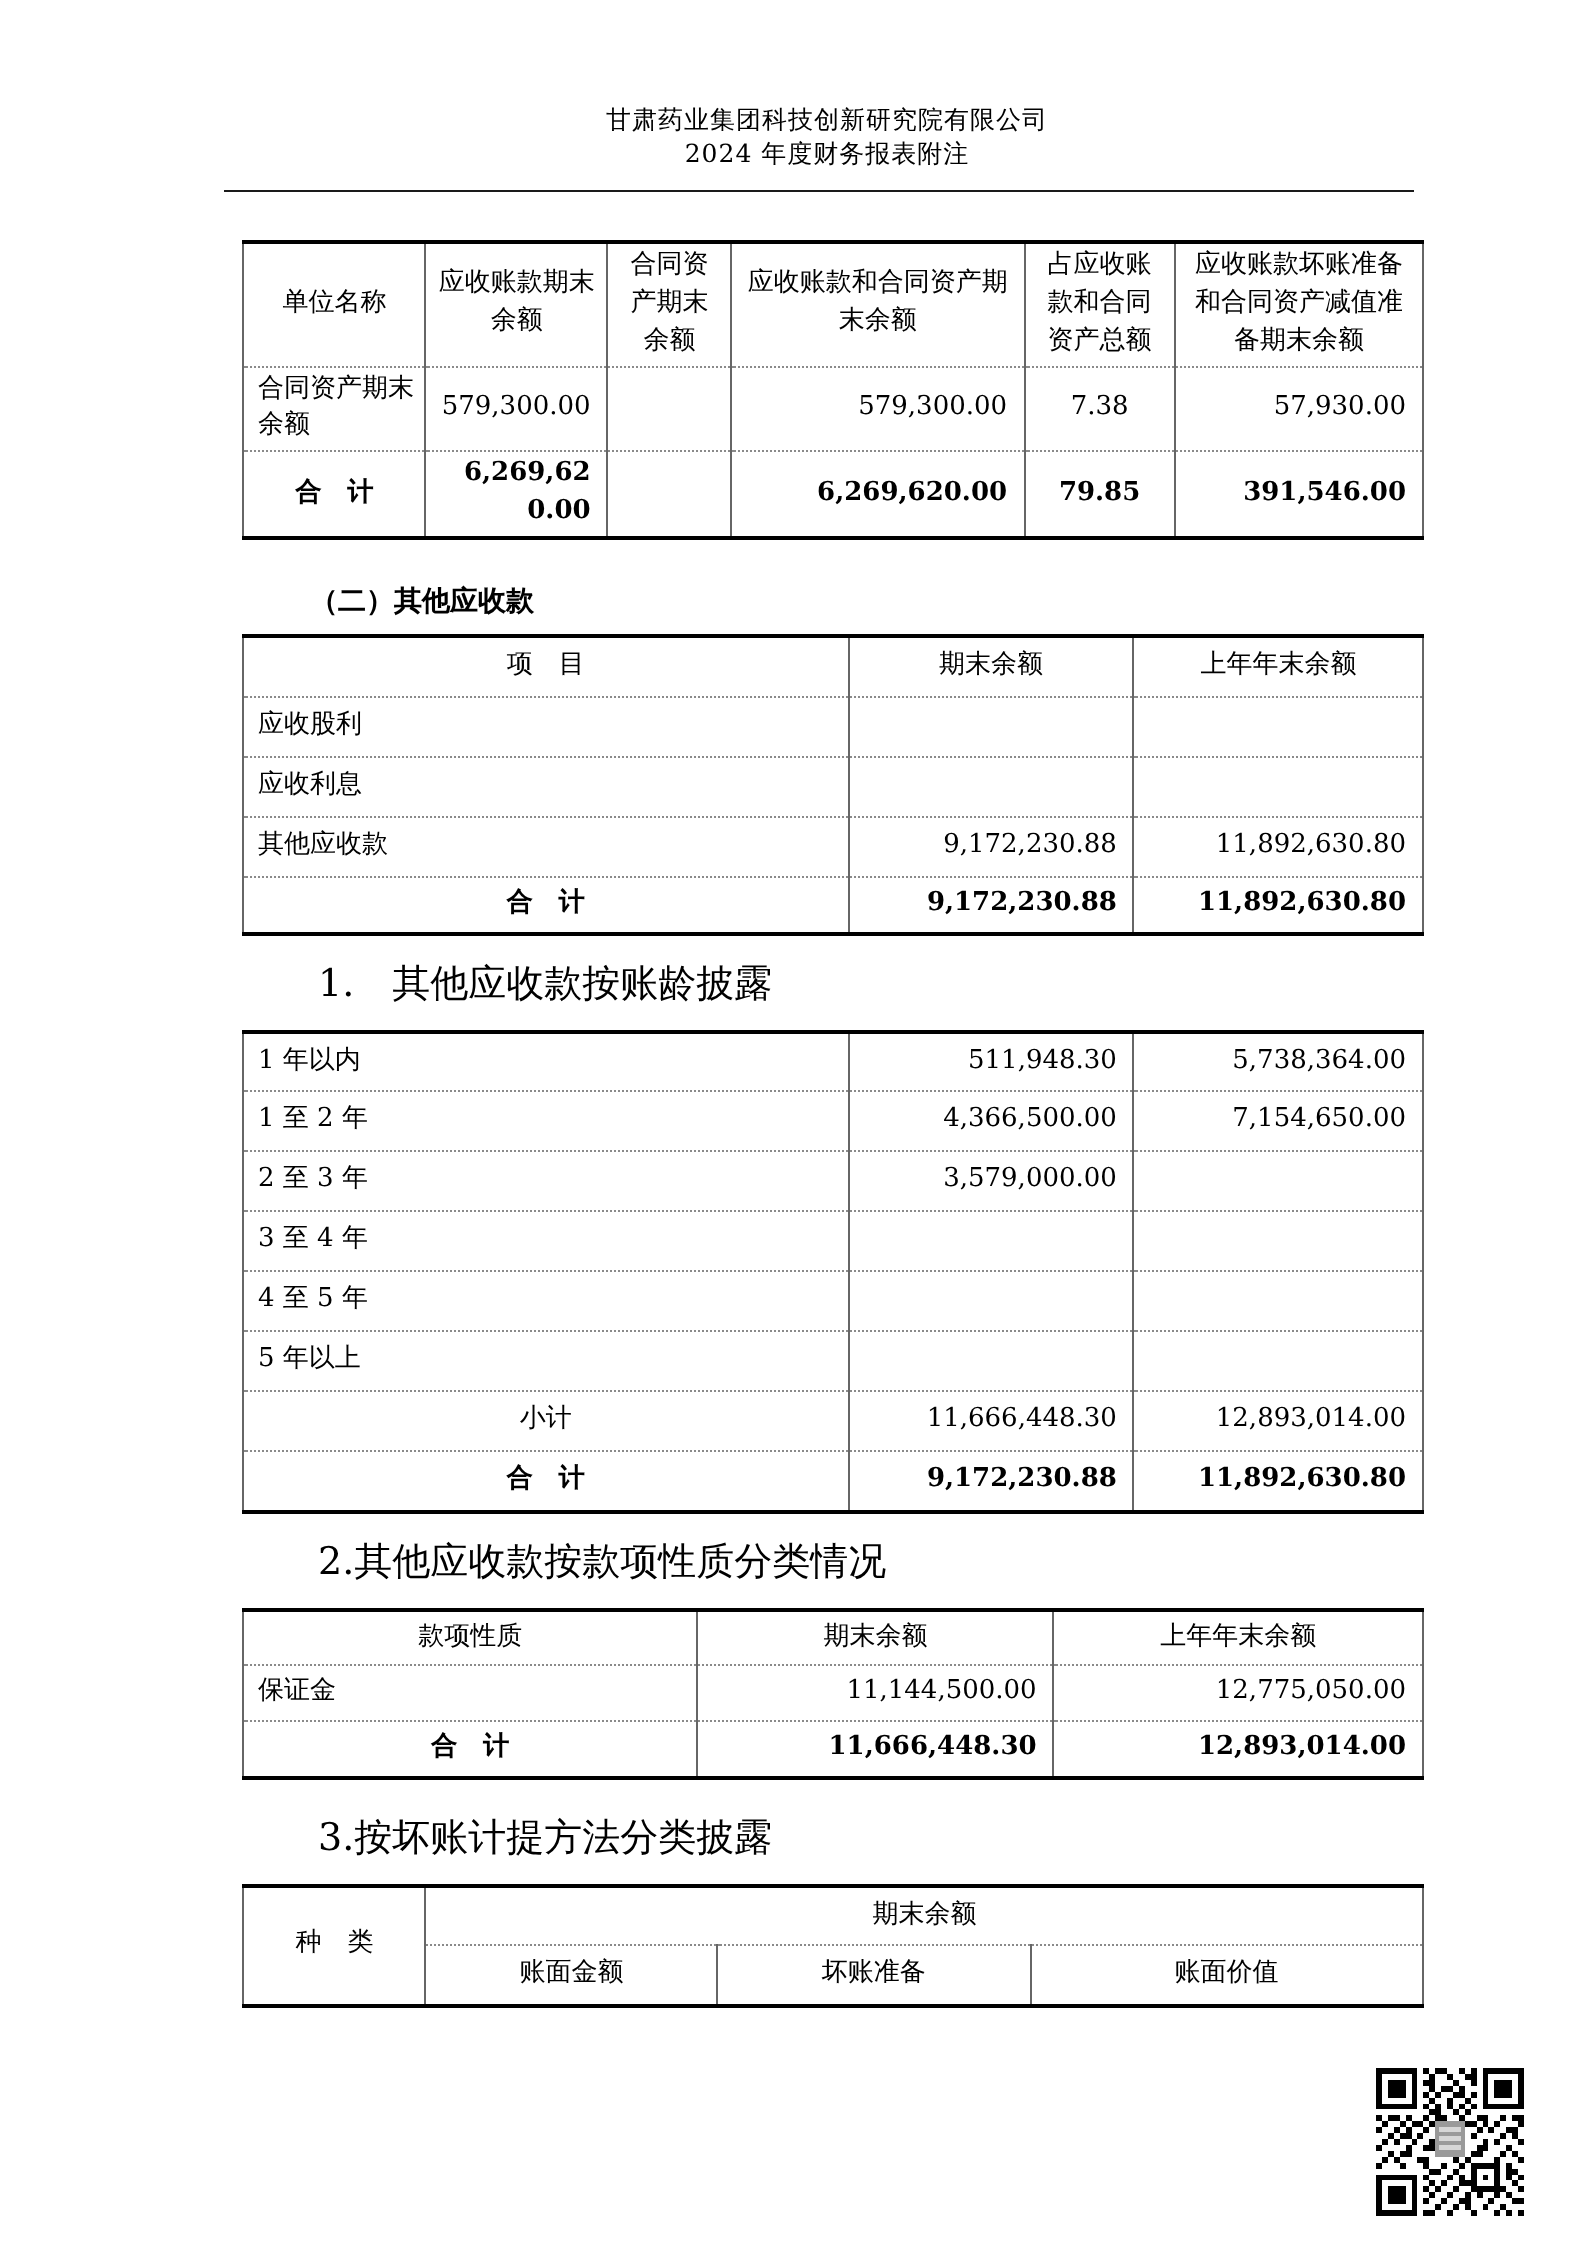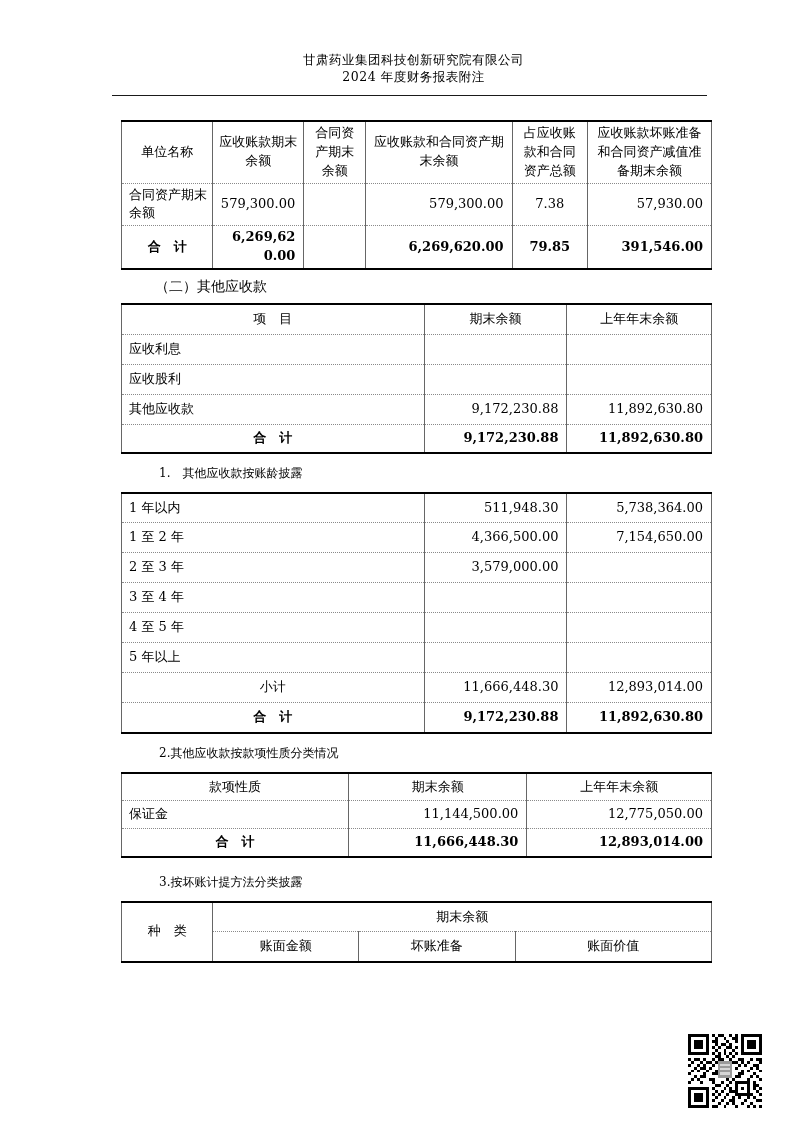--- a/index.html
+++ b/index.html
@@ -48,26 +48,26 @@
   .num { text-align: right; padding-right: 8px; font-variant-numeric: tabular-nums; }
   .bold, .total td { font-weight: bold; }
   .t1 { margin-top: 24px; }
   .t1 td.hd { height: 56px; }
   .t1 td.r1 { height: 42px; }
   .t1 td.r2 { height: 30px; }
   .h30 td { height: 30px; }
   .h28 td { height: 28px; }
   .h31 td { height: 31px; }
   .sec-heading {
-    font-weight: normal;
+    font-weight: bold;
     font-size: 14px;
-    padding: 8px 0 7px 34px;
+    padding: 22px 0 7px 34px;
   }
   .sub-heading {
-    font-size: 12px;
+    font-size: 19px;
     padding: 11px 0 10px 38px;
   }
   .sub-heading.last { padding-top: 16px; }
   .page-num {
     position: absolute;
     top: 1048px;
     left: 121px;
     width: 591px;
     text-align: right;
     font-size: 13px;
@@ -136,26 +136,26 @@
         <col style="width:24.2%">
         <col style="width:24.5%">
       </colgroup>
     <tbody>
         <tr class="h31">
       <td class="c">项　目</td>
       <td class="c">期末余额</td>
       <td class="c">上年年末余额</td>
     </tr>
     <tr class="h30">
+      <td class="lbl">应收股利</td>
+      <td class="num"></td>
+      <td class="num"></td>
+    </tr>
+    <tr class="h30">
       <td class="lbl">应收利息</td>
-      <td class="num"></td>
-      <td class="num"></td>
-    </tr>
-    <tr class="h30">
-      <td class="lbl">应收股利</td>
       <td class="num"></td>
       <td class="num"></td>
     </tr>
     <tr class="h30">
       <td class="lbl">其他应收款</td>
       <td class="num">9,172,230.88</td>
       <td class="num">11,892,630.80</td>
     </tr>
     <tr class="total h28">
       <td class="c">合　计</td>

